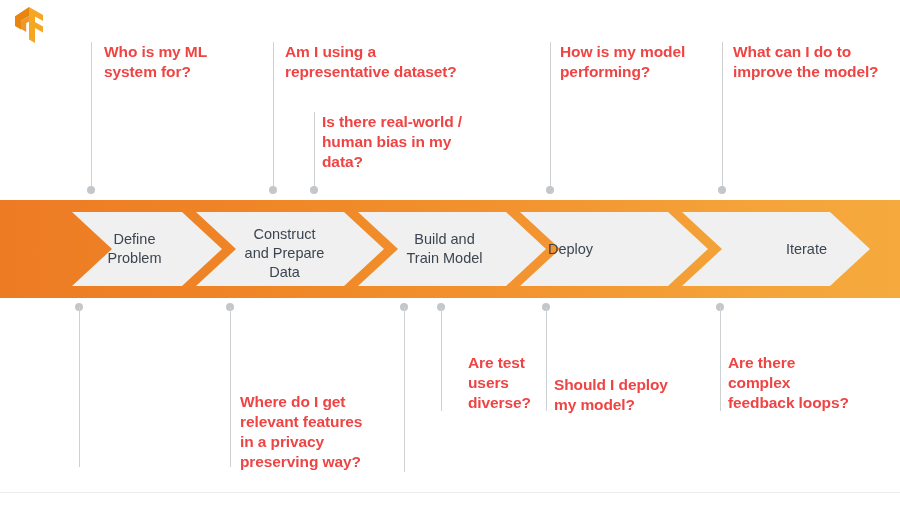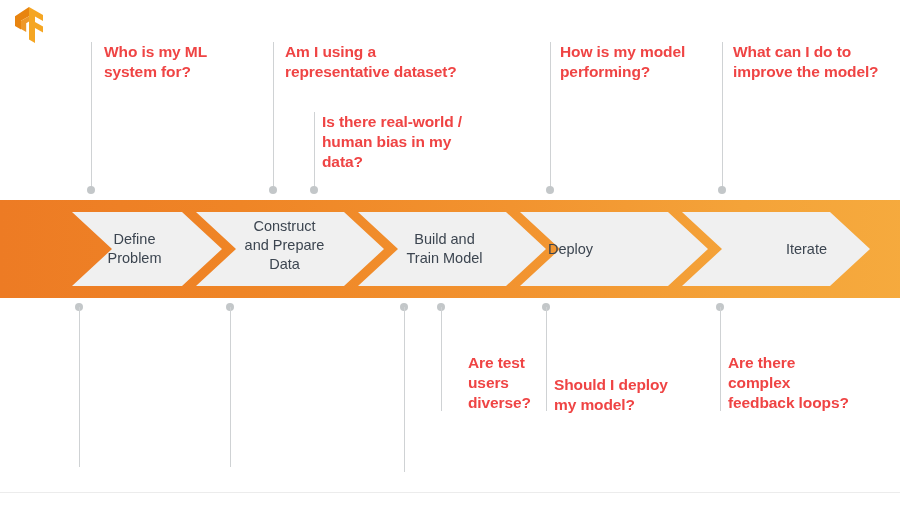--- a/index.html
+++ b/index.html
@@ -99,21 +99,21 @@
 
       <polygon points="358,12 506,12 546,49 506,86 358,86 398,49" fill="#F0F0F0"></polygon>
 
       <polygon points="520,12 668,12 708,49 668,86 520,86 560,49" fill="#F0F0F0"></polygon>
 
       <polygon points="682,12 830,12 870,49 830,86 682,86 722,49" fill="#F0F0F0"></polygon>
     </svg>
 
     <div class="step-label" style="left:72px;top:30px;width:125px;">Define
 Problem</div>
-    <div class="step-label" style="left:222px;top:17px;width:125px;">Construct
+    <div class="step-label" style="left:222px;top:25px;width:125px;">Construct
 and Prepare
 Data</div>
     <div class="step-label" style="left:382px;top:30px;width:125px;">Build and
 Train Model</div>
     <div class="step-label" style="left:508px;top:40px;width:125px;">Deploy</div>
     <div class="step-label" style="left:702px;top:40px;width:125px;text-align:right;">Iterate</div>
   </div>
 
   <div class="dot" style="left:75px;top:303px;"></div>
   <div class="conn" style="left:79px;top:307px;height:160px;"></div>
@@ -127,20 +127,24 @@
   <div class="dot" style="left:437px;top:303px;"></div>
   <div class="conn" style="left:441px;top:307px;height:104px;"></div>
 
   <div class="dot" style="left:542px;top:303px;"></div>
   <div class="conn" style="left:546px;top:307px;height:104px;"></div>
 
   <div class="dot" style="left:716px;top:303px;"></div>
   <div class="conn" style="left:720px;top:307px;height:104px;"></div>
 
 
+  <div class="q" style="left:240px;top:392px;width:170px;">Where do I get
+relevant features
+in a privacy
+preserving way?</div>
 
   <div class="q" style="left:468px;top:353px;width:110px;">Are test
 users
 diverse?</div>
 
 
   <div class="q" style="left:554px;top:375px;width:165px;">Should I deploy
 my model?</div>
 
   <div class="q" style="left:728px;top:353px;width:170px;">Are there

